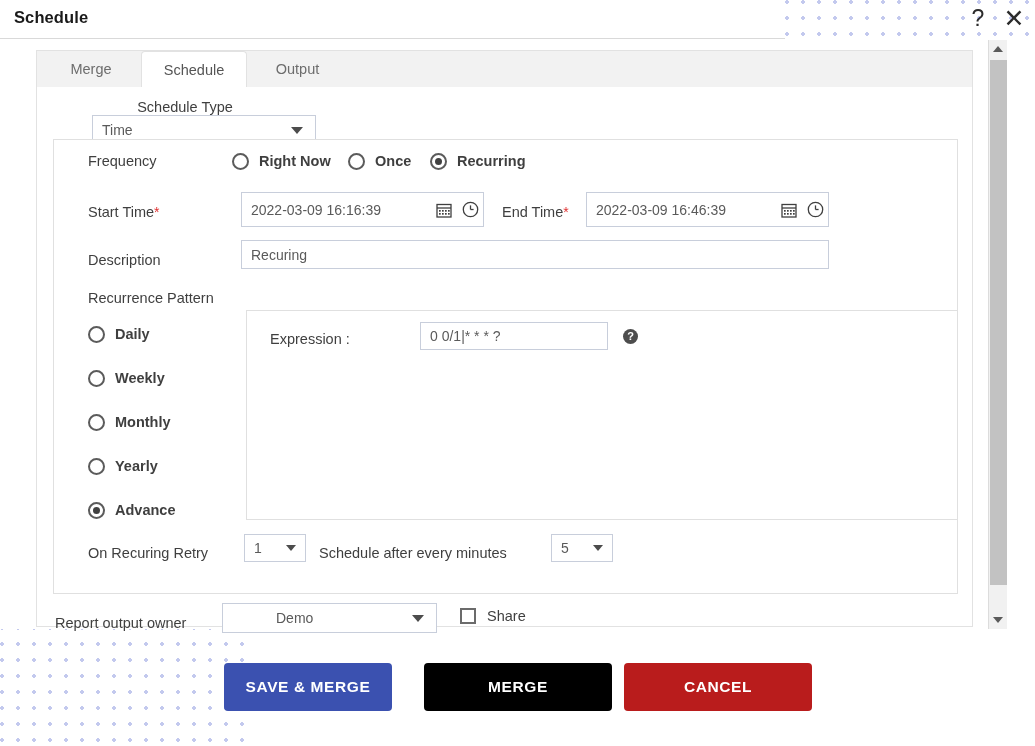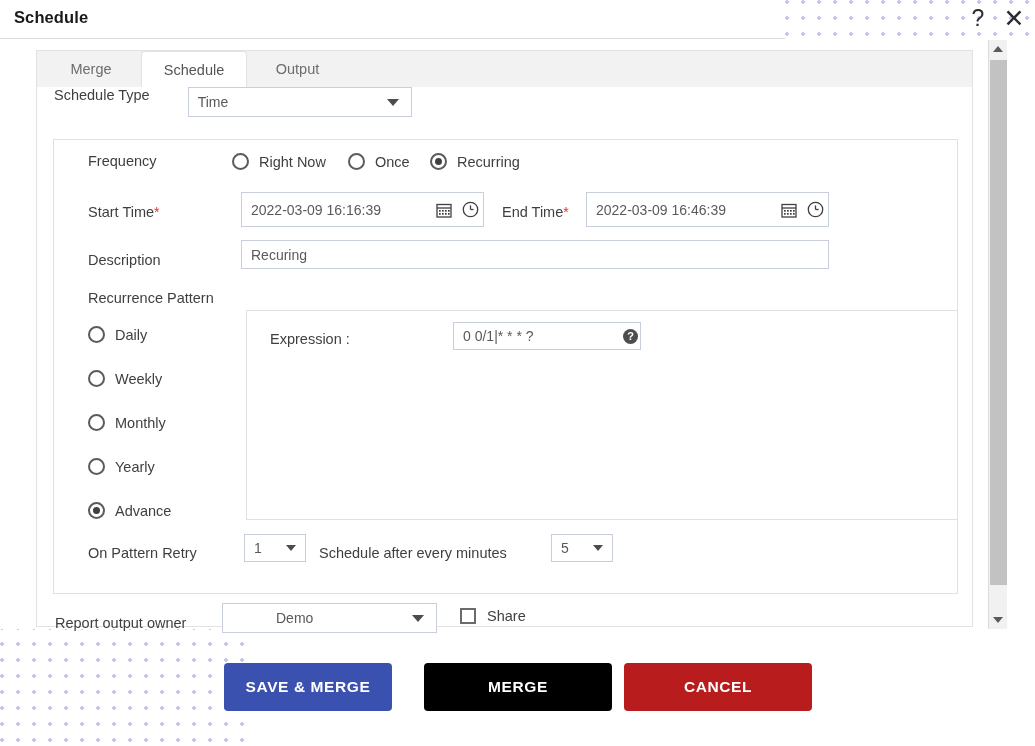--- a/index.html
+++ b/index.html
@@ -176,21 +176,21 @@
     margin-right: 12px;
   }
   .caret.small {
     border-left: 5px solid transparent;
     border-right: 5px solid transparent;
     border-top: 6px solid #4c4c4c;
     margin-right: 9px;
   }
 
   
-  .radio-row { position: absolute; display: flex; align-items: flex-end; }
+  .radio-row { position: absolute; display: flex; align-items: flex-start; font-weight: bold; }
   .radio {
     width: 17px; height: 17px;
     border-radius: 50%;
     border: 2px solid #5b5b5b;
     box-sizing: border-box;
     position: relative;
     flex: none;
     cursor: pointer;
     background: #fff;
   }
@@ -229,22 +229,24 @@
     height: 455px;
     border: 1px solid #e0e0e0;
     box-sizing: border-box;
     background: #ffffff;
   }
 
   
   #schedule-type-row {
     position: absolute;
     left: 17px;
-    top: 0;
+    top: 12px;
     display: flex;
+    align-items: center;
+    flex-direction: column;
   }
   #schedule-type-select {
     margin-left: 38px;
     width: 224px;
     height: 30px;
   }
 
   
   #frequency-label { position: absolute; left: 34px; top: 13px; }
   #freq-right-now { left: 178px; top: 13px; }
@@ -298,21 +300,21 @@
     width: 712px;
     height: 210px;
     border: 1px solid #e0e0e0;
     box-sizing: border-box;
     background: #ffffff;
   }
   #expression-label { position: absolute; left: 23px; top: 20px; }
   #expression-field {
     position: absolute;
     left: 173px; top: 11px;
-    width: 188px; height: 28px; margin-left: 33px;
+    width: 188px; height: 28px;
   }
   #expression-help-icon {
     position: absolute;
     left: 376px; top: 18px;
     width: 15px; height: 15px;
     border-radius: 50%;
     background: #4d4d4d;
     color: #ffffff;
     font-size: 11px;
     font-weight: bold;
@@ -560,21 +562,21 @@
       </div>
 
       <div id="expression-panel">
         <span class="label" id="expression-label">Expression :</span>
         <div class="field-box" id="expression-field">
           <span class="val">0 0/1|* * * ?</span>
         </div>
         <div id="expression-help-icon">?</div>
       </div>
 
-      <span class="label" id="failure-retry-label">On Pattern Retry</span>
+      <span class="label" id="failure-retry-label">On Recuring Retry</span>
       <div class="field-box" id="failure-retry-select">
         <span class="val">1</span>
         <span class="caret small"></span>
       </div>
 
       <span class="label" id="schedule-every-label">Schedule after every minutes</span>
       <div class="field-box" id="schedule-every-select">
         <span class="val">5</span>
         <span class="caret small"></span>
       </div>

